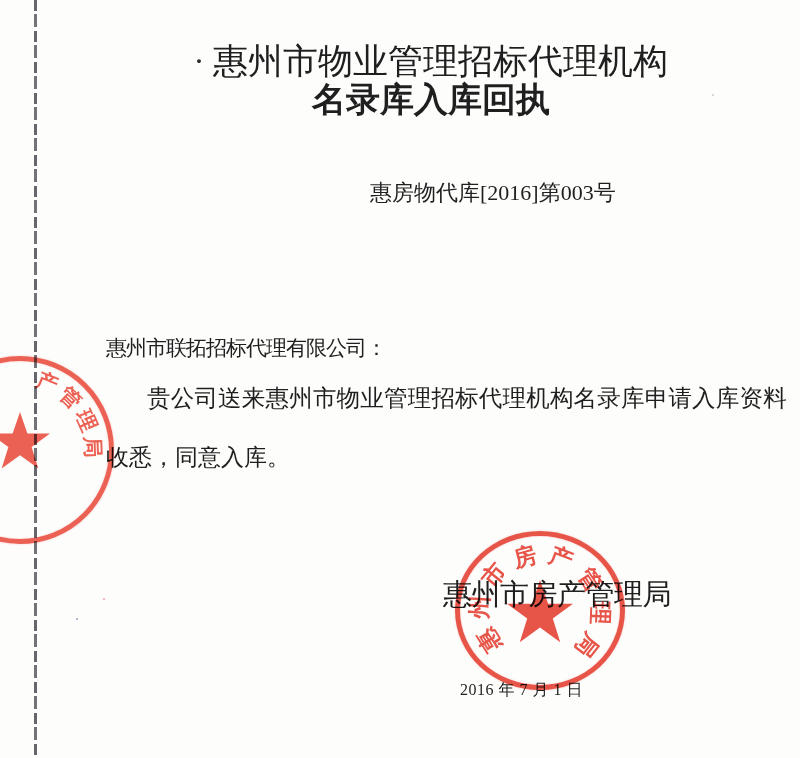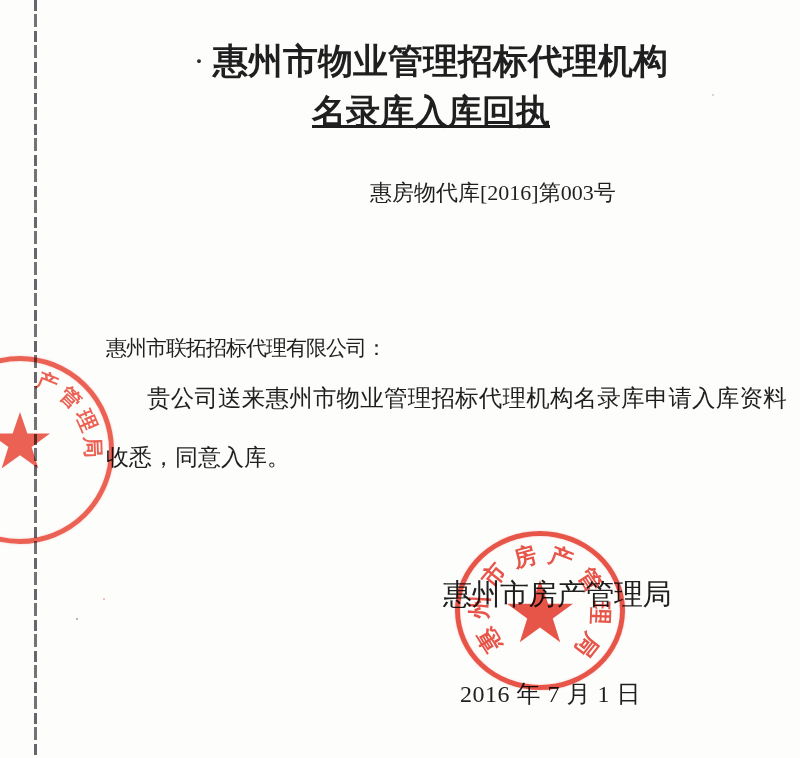--- a/index.html
+++ b/index.html
@@ -20,28 +20,28 @@
   .crease {
     position: absolute;
     left: 34px; top: 0; width: 2.5px; height: 758px;
     background: repeating-linear-gradient(180deg,
       #4b4b52 0px, #4b4b52 11px, rgba(0,0,0,0) 11px, rgba(0,0,0,0) 14px,
       #5a5a60 14px, #5a5a60 27px, rgba(0,0,0,0) 27px, rgba(0,0,0,0) 31px);
     opacity: .85;
   }
   .txt { position: absolute; line-height: 1.15; white-space: nowrap; }
   .corner-mark { left: 195px; top: 48px; font-size: 24px; font-weight: bold; color: #2c2c2c; }
-  .title-l1 { left: 213px; top: 42px;  font-size: 35px; font-weight: bold; letter-spacing: 0px; }
-  .title-l2 { left: 312px; top: 92px;  font-size: 34px; font-weight: bold; text-decoration: underline; }
+  .title-l1 { left: 213px; top: 42px;  font-size: 35px; font-weight: normal; letter-spacing: 0px; }
+  .title-l2 { left: 312px; top: 80px;  font-size: 34px; font-weight: bold; }
   .ref-line { left: 370px; top: 180px; font-size: 22px; text-align: center; }
   .salutation { left: 106px; top: 336px; font-size: 21px; letter-spacing: -1px; }
   .body-l1 { left: 147px; top: 385px; font-size: 23.5px; letter-spacing: 0.2px; }
   .body-l2 { left: 106px; top: 433px; font-size: 23px; margin-top: 12px; }
   .signature { left: 443px; top: 578px; font-size: 29px; letter-spacing: -0.5px; }
-  .issue-date { left: 460px; top: 681px; font-size: 24px; letter-spacing: 0.5px; }
+  .issue-date { left: 460px; top: 681px; font-size: 16px; letter-spacing: 0.5px; }
 
   
   .seal {
     position: absolute;
     mix-blend-mode: multiply;
     opacity: 0.92;
     pointer-events: none;
   }
   .seal .ring {
     position: absolute; inset: 0;

